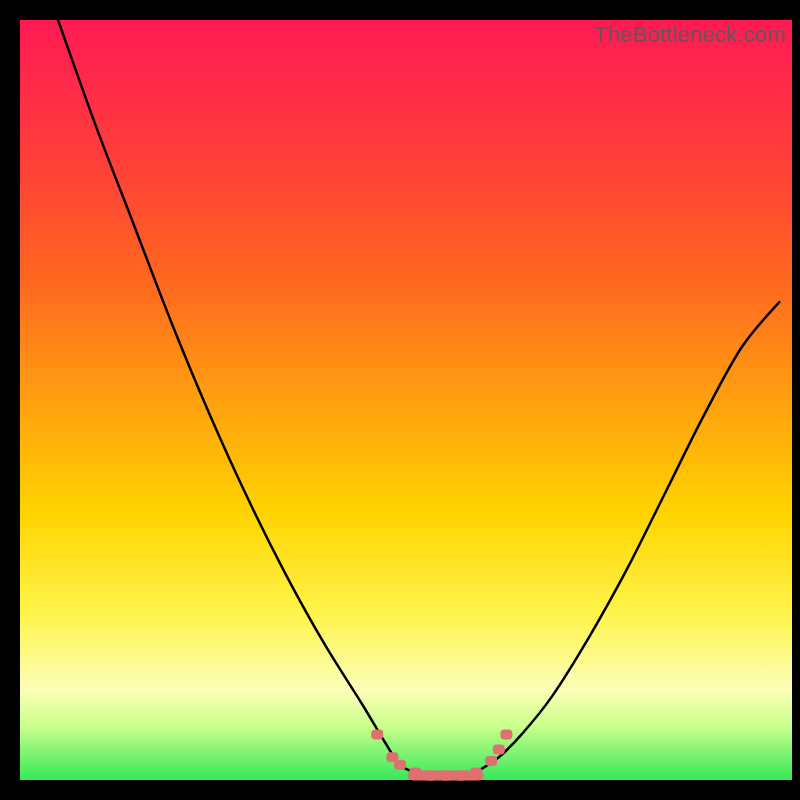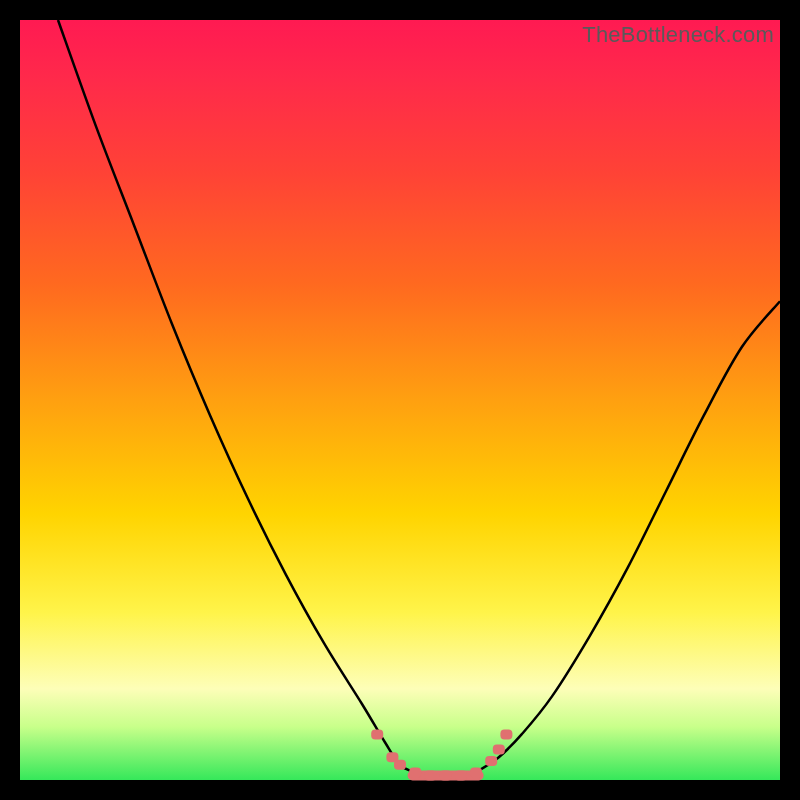--- a/index.html
+++ b/index.html
@@ -30,20 +30,21 @@
       #ff2a4a 8%,
       #ff4236 20%,
       #ff6a1f 35%,
       #ffa010 50%,
       #ffd400 65%,
       #fff44a 78%,
       #fdfeb8 88%,
       #c8ff8a 93%,
       #35e85a 100%
     );
+    padding-left: 12px;
   }
   .watermark {
     position: absolute;
     top: 2px;
     right: 6px;
     color: #5a5a5a;
     font-size: 22px;
     letter-spacing: 0.2px;
     font-weight: 500;
     user-select: none;

